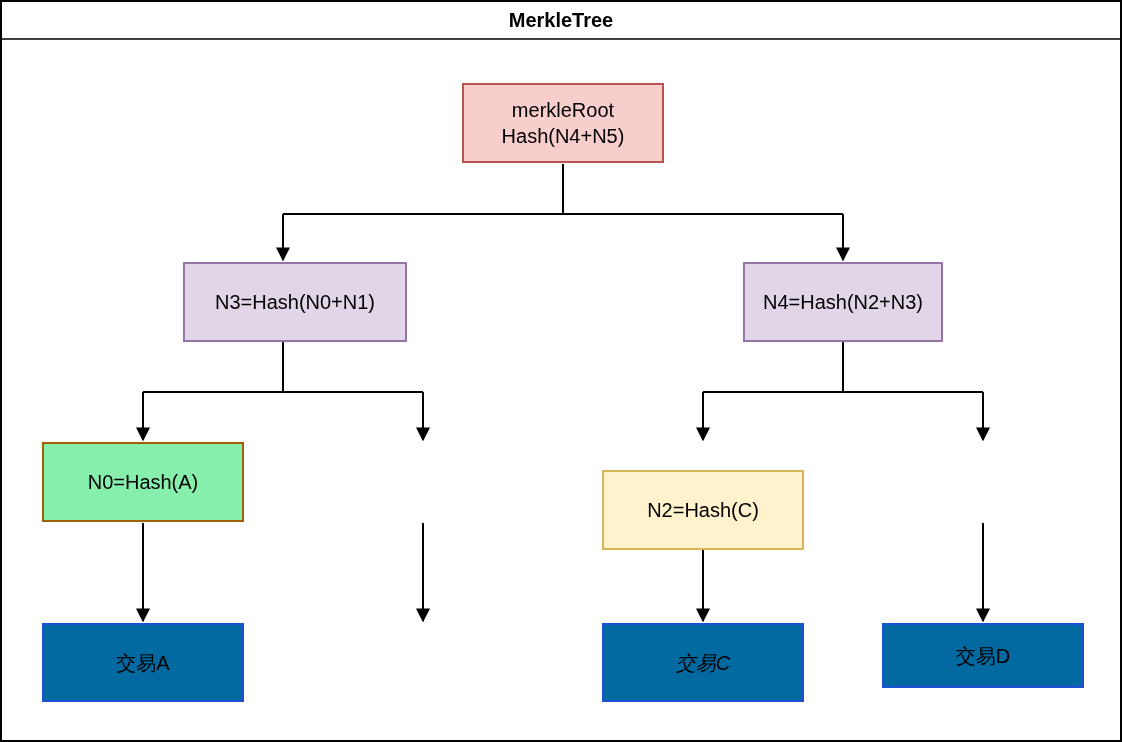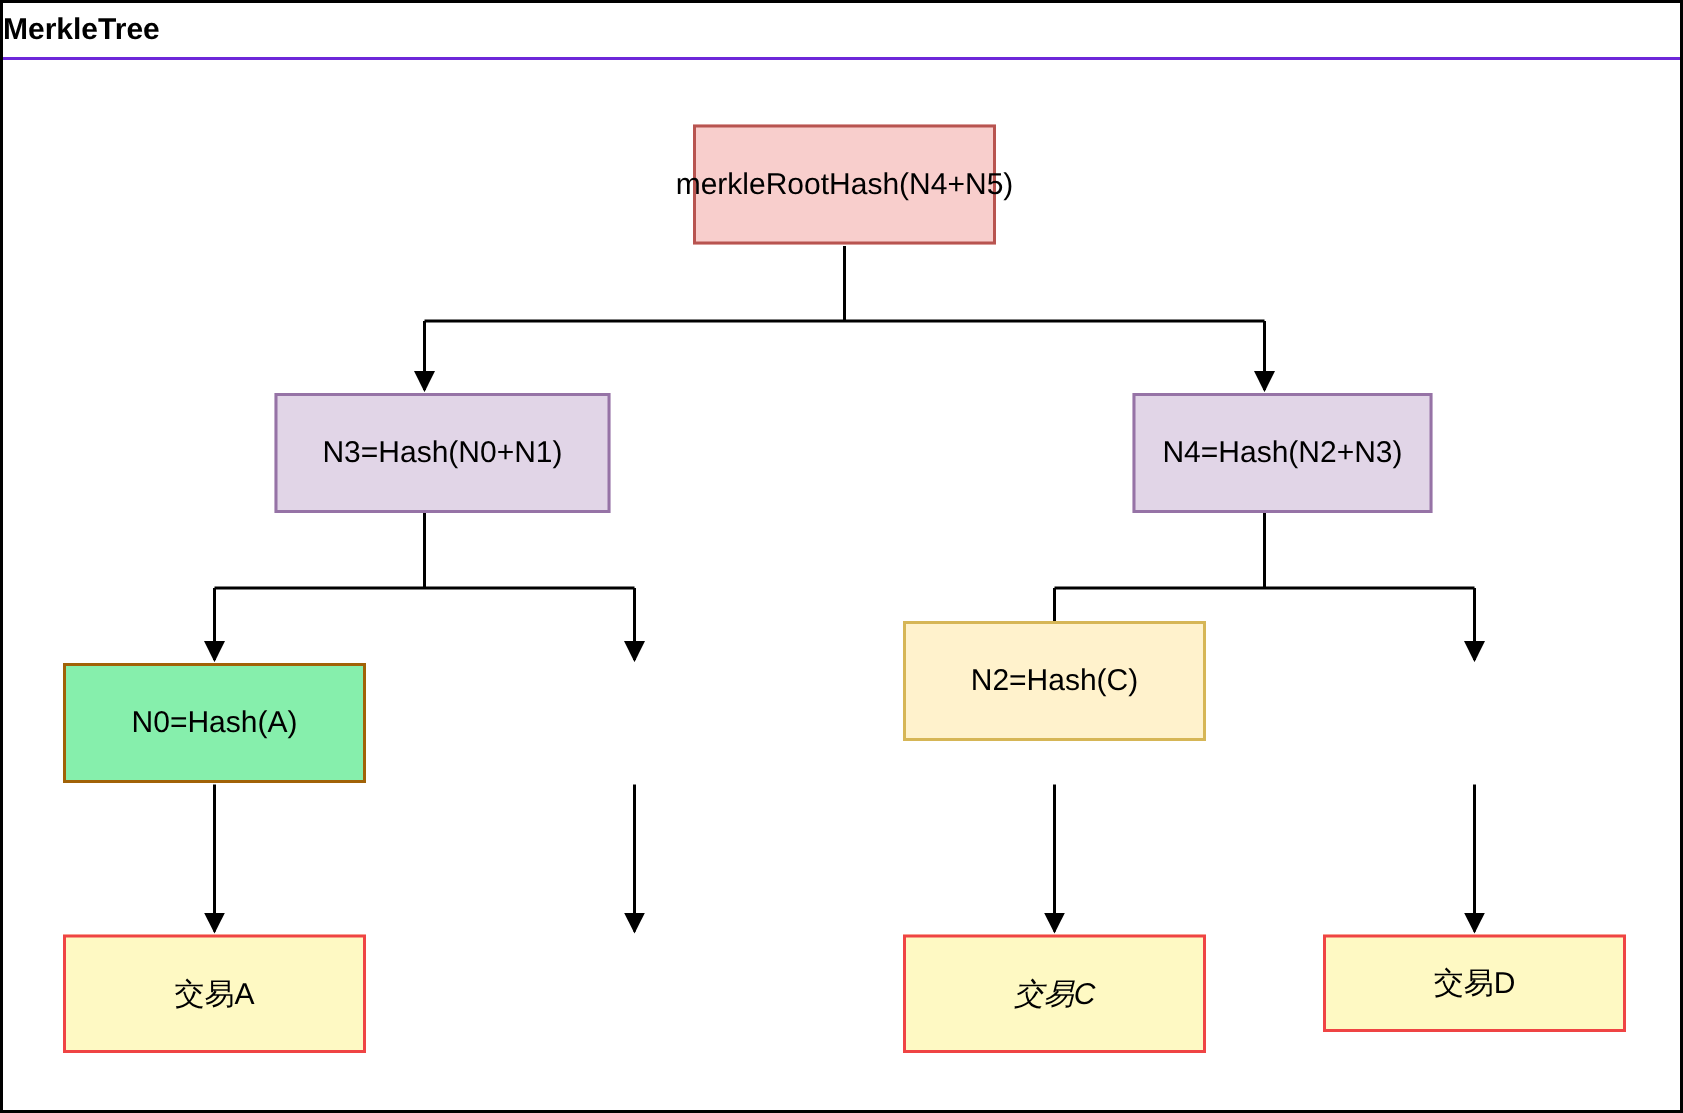--- a/index.html
+++ b/index.html
@@ -13,64 +13,64 @@
     border: 2px solid #000000;
     font-family: "Liberation Sans", "DejaVu Sans", sans-serif;
     overflow: hidden;
   }
 
   .titlebar {
     position: absolute;
     left: 0; top: 0;
     width: 100%;
     height: 38px;
-    border-bottom: 2px solid #6d28d9;
+    border-bottom: 2px solid #404040;
     display: flex;
     align-items: center;
-    justify-content: flex-start;
+    justify-content: center;
   }
   .titlebar span {
     font-size: 20px;
     font-weight: bold;
     color: #000000;
   }
 
   svg.connectors {
     position: absolute;
     left: 0; top: 0;
     width: 1122px;
     height: 742px;
     pointer-events: none;
   }
 
   .node {
     position: absolute;
     display: flex;
-    flex-direction: row;
+    flex-direction: column;
     align-items: center;
     justify-content: center;
     font-size: 20px;
     color: #000000;
     text-align: center;
     line-height: 26px;
     white-space: nowrap;
   }
 
   .node.root   { background: #f8cecc; border: 2px solid #b85450; }
   .node.branch { background: #e1d5e7; border: 2px solid #9673a6; }
   .node.orange { background: #86efac; border: 2px solid #a16207; }
   .node.yellow { background: #fff2cc; border: 2px solid #d6b656; }
-  .node.tx     { background: #fef9c3; border: 2px solid #ef4444; }
+  .node.tx     { background: #0369a1; border: 2px solid #1d4ed8; }
 
   .pos-root      { left: 460px; top:  81px; width: 202px; height: 80px; }
   .pos-branch-l  { left: 181px; top: 260px; width: 224px; height: 80px; }
-  .pos-branch-r  { left: 741px; top: 260px; width: 200px; height: 80px; margin-left: 12px; }
+  .pos-branch-r  { left: 741px; top: 260px; width: 200px; height: 80px; }
   .pos-hash-a    { left:  40px; top: 440px; width: 202px; height: 80px; }
   .pos-hash-b    { left: 320px; top: 440px; width: 202px; height: 80px; }
-  .pos-hash-c    { left: 600px; top: 412px; width: 202px; height: 80px; }
+  .pos-hash-c    { left: 600px; top: 468px; width: 202px; height: 80px; }
   .pos-hash-d    { left: 880px; top: 440px; width: 202px; height: 80px; }
   .pos-tx-a      { left:  40px; top: 621px; width: 202px; height: 79px; }
   .pos-tx-b      { left: 320px; top: 621px; width: 202px; height: 79px; }
   .pos-tx-c      { left: 600px; top: 621px; width: 202px; height: 79px; font-style: italic; }
   .pos-tx-d      { left: 880px; top: 621px; width: 202px; height: 65px; }
 </style>
 </head>
 <body>
 
 <div class="canvas">

